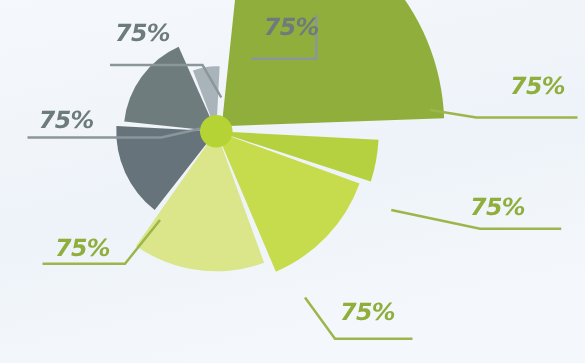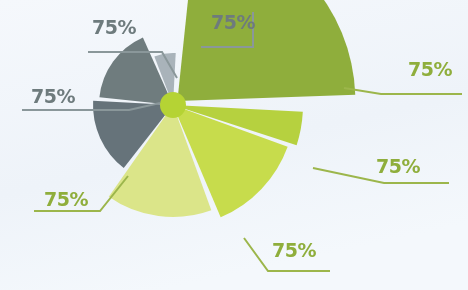--- a/index.html
+++ b/index.html
@@ -11,20 +11,21 @@
     height: 290px;
     overflow: hidden;
     font-family: "Liberation Sans", sans-serif;
     background: #f2f6fa;
   }
   #chart-root {
     position: relative;
     width: 468px;
     height: 235px;
     background: linear-gradient(160deg, #f4f7fb 0%, #eef3f9 55%, #f3f7fb 100%);
+    font-style: italic;
   }
   #chart-svg {
     position: absolute;
     top: 0;
     left: 0;
     width: 468px;
     height: 290px;
     display: block;
   }
   .pct-label {

